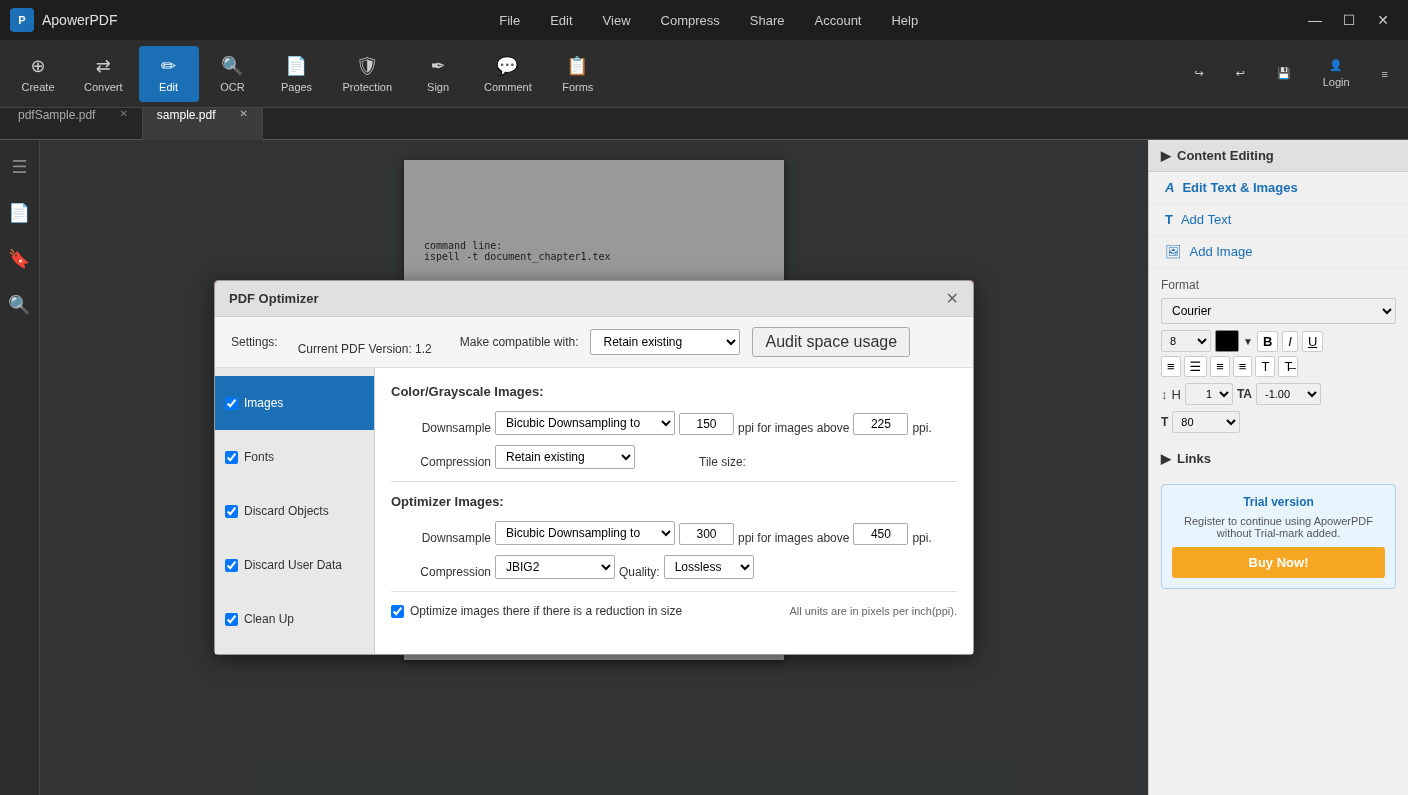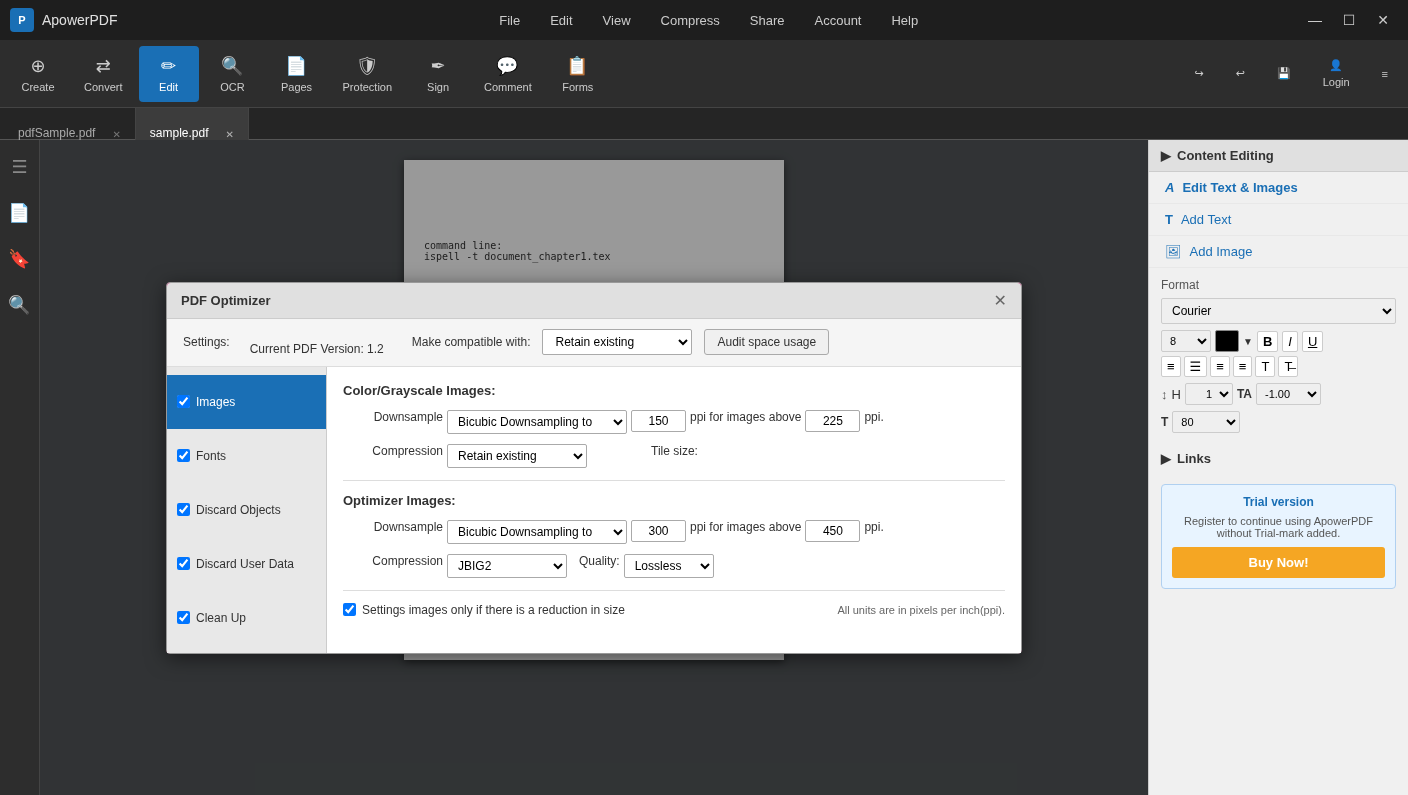--- a/index.html
+++ b/index.html
@@ -32,21 +32,21 @@
     .toolbar-icon { font-size: 18px; }
     .toolbar-right { margin-left: auto; display: flex; align-items: center; gap: 8px; }
     .toolbar-right-btn { padding: 6px 12px; cursor: pointer; color: #ccc; font-size: 11px; display: flex; flex-direction: column; align-items: center; gap: 4px; background: transparent; border: none; }
 
     
     .tabs-bar {
       display: flex; align-items: center; background: #252525; height: 32px;
       border-bottom: 1px solid #555; padding: 0 4px;
     }
     .tab {
-      display: flex; align-items: flex-end; gap: 17px; padding: 0 14px;
+      display: flex; align-items: flex-start; gap: 24px; padding: 0 14px;
       height: 32px; cursor: pointer; color: #aaa; font-size: 12px; border-right: 1px solid #444;
     }
     .tab.active { background: #3c3c3c; color: #fff; }
     .tab-close { font-size: 10px; opacity: 0.6; }
 
     
     .main-area { display: flex; height: calc(795px - 40px - 68px - 32px); }
 
     
     .sidebar-icons {
@@ -98,42 +98,42 @@
     .pdf-content-text { font-family: monospace; font-size: 10px; color: #333; margin-top: 60px; }
 
     
     .modal-overlay {
       position: absolute; top: 0; left: 0; right: 0; bottom: 0;
       background: rgba(0,0,0,0.4); display: flex; align-items: center; justify-content: center;
       z-index: 100;
     }
     .modal {
       background: #ec4899; border: 1px solid #999; border-radius: 4px;
-      width: 856px; box-shadow: 0 4px 20px rgba(0,0,0,0.5);
+      width: 760px; box-shadow: 0 4px 20px rgba(0,0,0,0.5);
       display: flex; flex-direction: column;
     }
     .modal-header {
       display: flex; align-items: center; justify-content: space-between;
       background: #e0e0e0; padding: 8px 14px; border-bottom: 1px solid #ccc;
       border-radius: 4px 4px 0 0;
     }
     .modal-title { font-size: 13px; font-weight: bold; color: #333; }
     .modal-close { background: none; border: none; font-size: 16px; cursor: pointer; color: #666; }
 
     .modal-settings-row {
       display: flex; align-items: center; gap: 12px; padding: 10px 16px;
       background: #f5f5f5; border-bottom: 1px solid #ddd;
       font-size: 12px; color: #333;
     }
     .modal-compat-select {
       padding: 4px 8px; font-size: 12px; border: 1px solid #aaa;
       border-radius: 2px; background: #fff; min-width: 150px;
     }
     .modal-audit-btn {
-      padding: 5px 12px; font-size: 12px; background: #f0f0f0;
+      padding: 5px 12px; font-size: 16px; background: #f0f0f0;
       border: 1px solid #aaa; border-radius: 3px; cursor: pointer; color: #333;
     }
 
     .modal-body { display: flex; flex: 1; }
 
     .modal-sidebar {
       width: 160px; background: #e8e8e8; border-right: 1px solid #ccc;
       padding: 8px 0;
     }
     .modal-sidebar-item {
@@ -141,21 +141,21 @@
       font-size: 12px; color: #333; cursor: pointer;
     }
     .modal-sidebar-item.active { background: #1a6fb5; color: #fff; }
     .modal-sidebar-item input[type="checkbox"] { margin: 0; }
 
     .modal-content { flex: 1; padding: 16px; background: #fff; }
 
     .modal-section-title { font-size: 13px; font-weight: bold; color: #333; margin-bottom: 12px; }
 
     .modal-form-row {
-      display: flex; align-items: flex-start; gap: 4px; margin-bottom: 10px; font-size: 12px; color: #333;
+      display: flex; align-items: flex-end; gap: 4px; margin-bottom: 10px; font-size: 12px; color: #333;
     }
     .modal-form-label { width: 100px; text-align: right; flex-shrink: 0; }
     .modal-form-select {
       padding: 3px 6px; font-size: 12px; border: 1px solid #aaa;
       border-radius: 2px; background: #fff; min-width: 180px;
     }
     .modal-form-input {
       padding: 3px 6px; font-size: 12px; border: 1px solid #aaa;
       border-radius: 2px; background: #fff; width: 55px; text-align: center;
     }
@@ -368,31 +368,31 @@
               <span class="modal-form-text">ppi for images above</span>
               <input class="modal-form-input" type="text" value="450" style="">
               <span class="modal-form-text">ppi.</span>
             </div>
 
             <div class="modal-form-row">
               <span class="modal-form-label">Compression</span>
               <select class="modal-form-select" style="min-width:120px;">
                 <option>JBIG2</option>
               </select>
-              <span class="modal-form-text" style="margin-left:8px;">Quality:</span>
+              <span class="modal-form-text" style="">Quality:</span>
               <select class="modal-form-select" style="min-width:90px;">
                 <option>Lossless</option>
               </select>
             </div>
 
             <div class="modal-section-divider"></div>
 
             <div class="optimize-checkbox-row">
               <input type="checkbox" checked="" style="">
-              <span>Settings images only if there is a reduction in size</span>
+              <span>Optimize images there if there is a reduction in size</span>
               <span class="units-note">All units are in pixels per inch(ppi).</span>
             </div>
           </div>
         </div>
 
       </div>
     </div>
   </div>
 
   <div class="right-panel">

